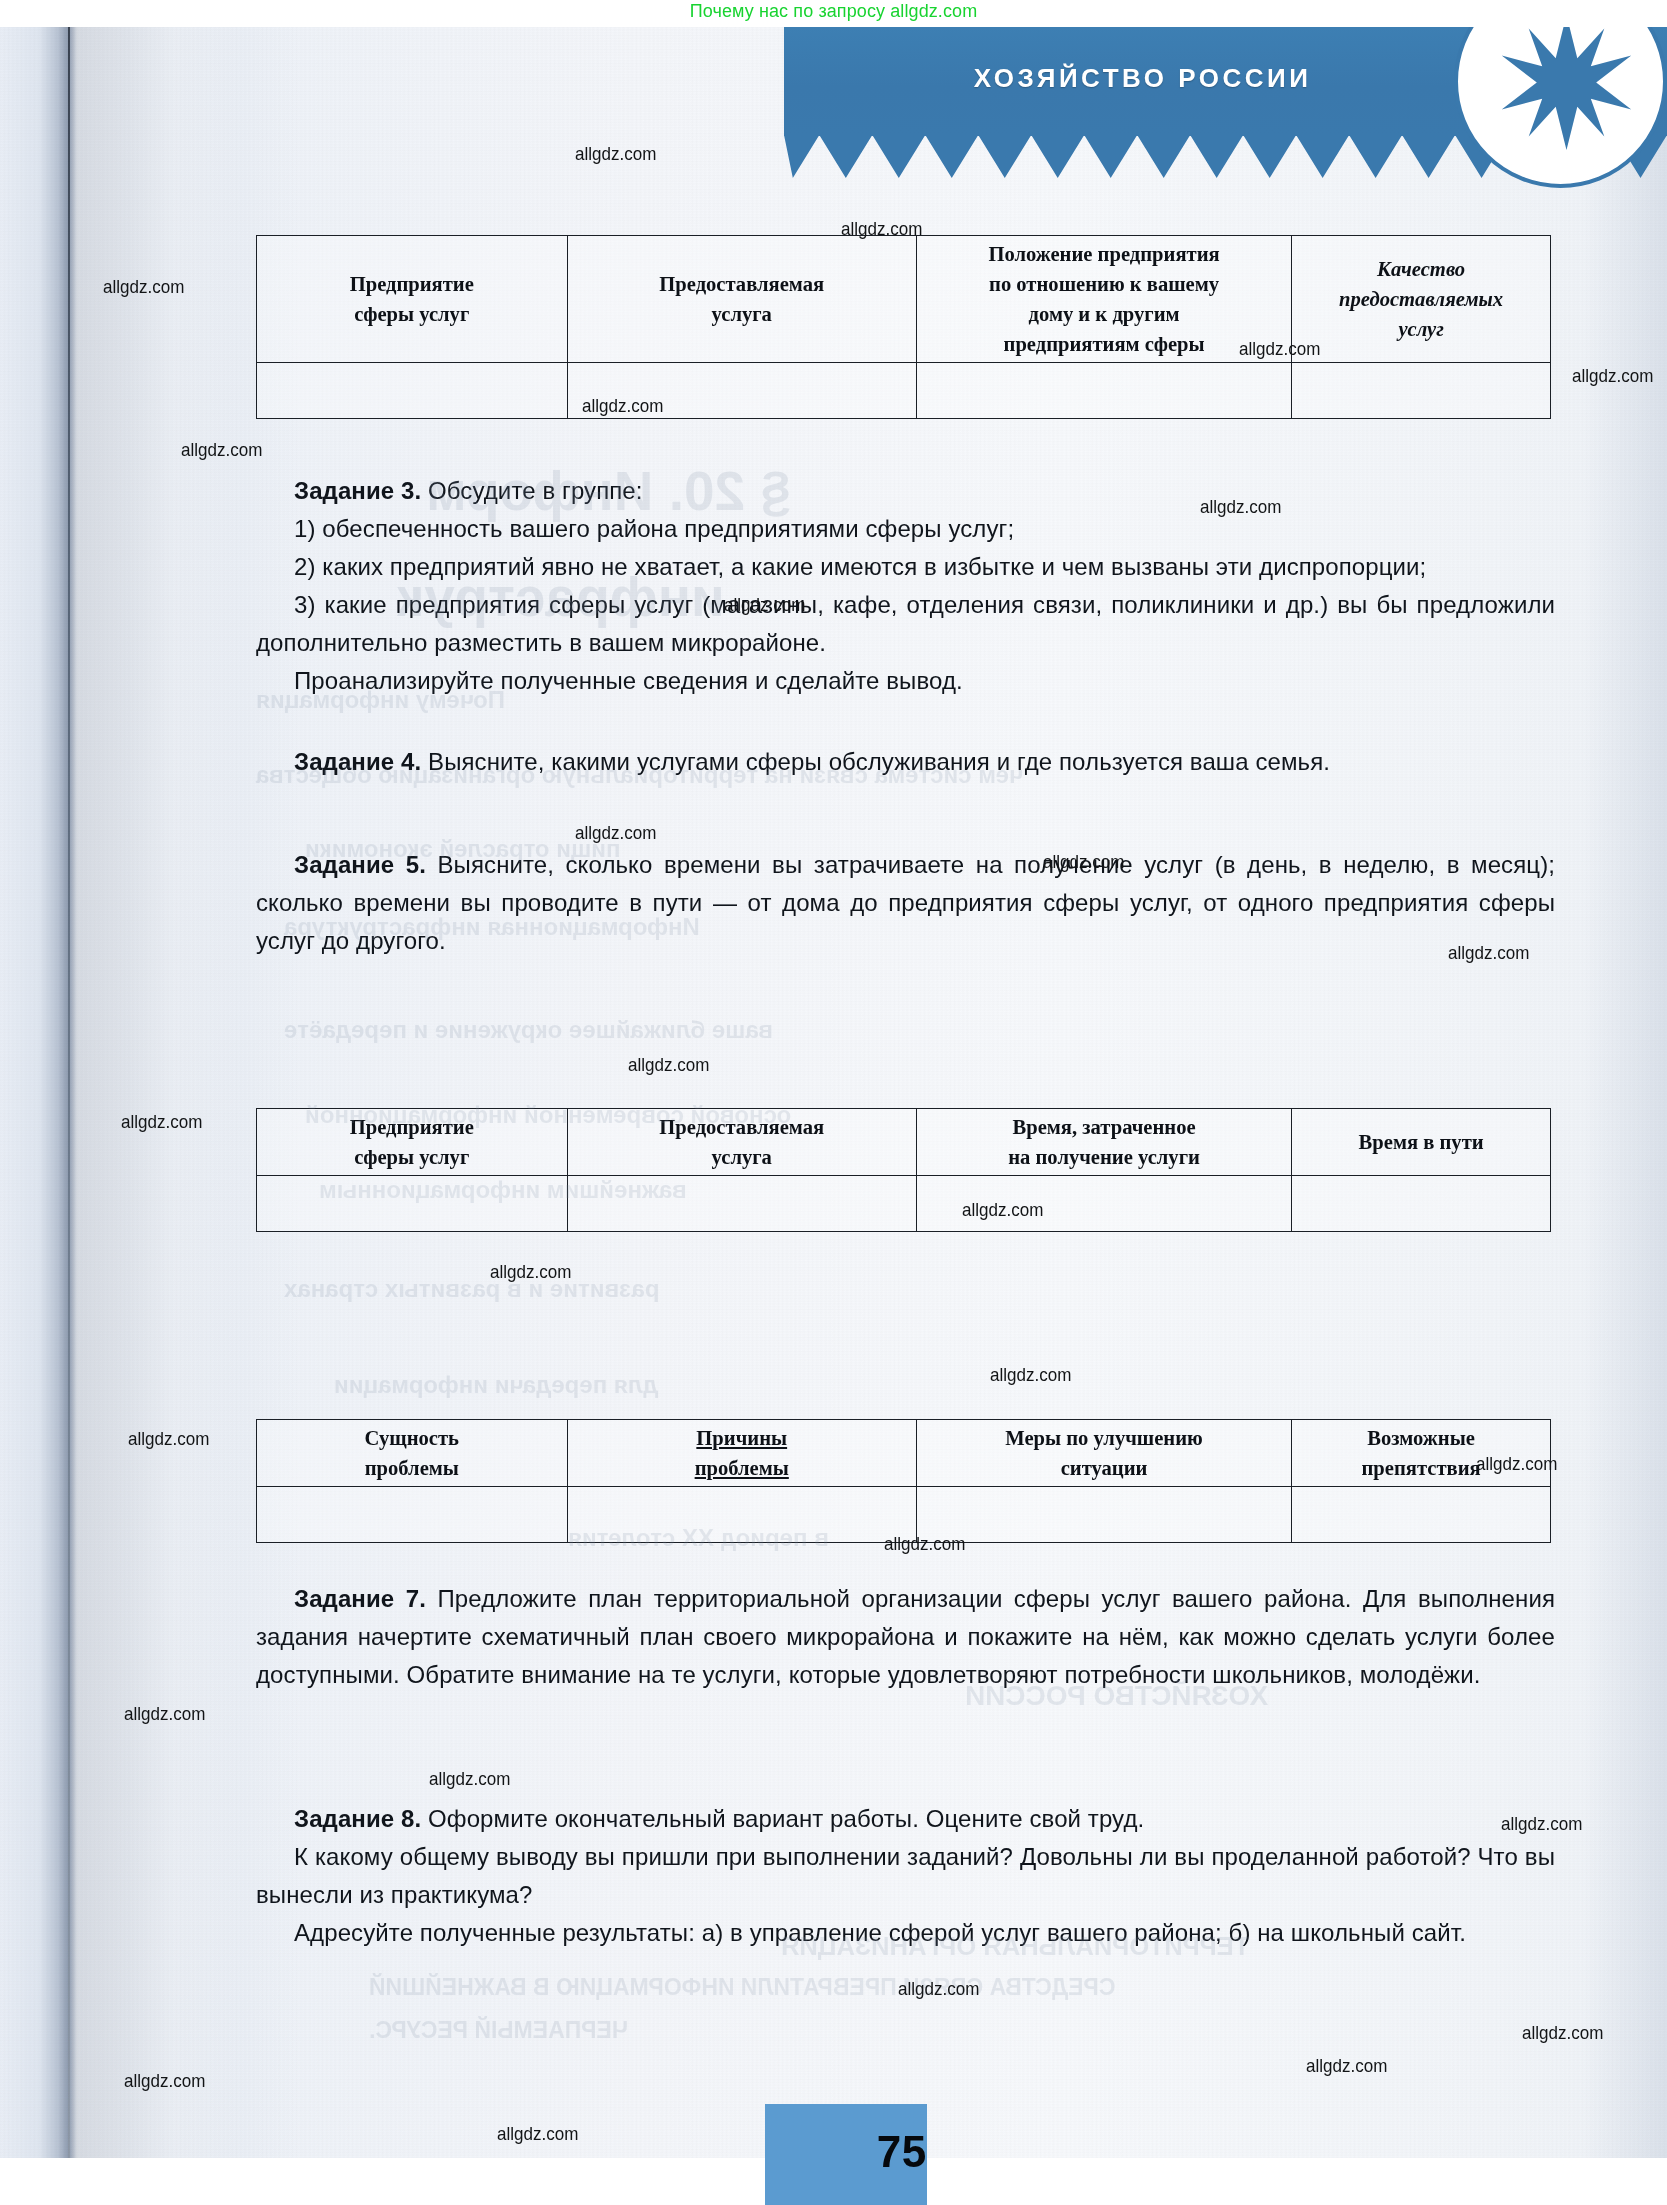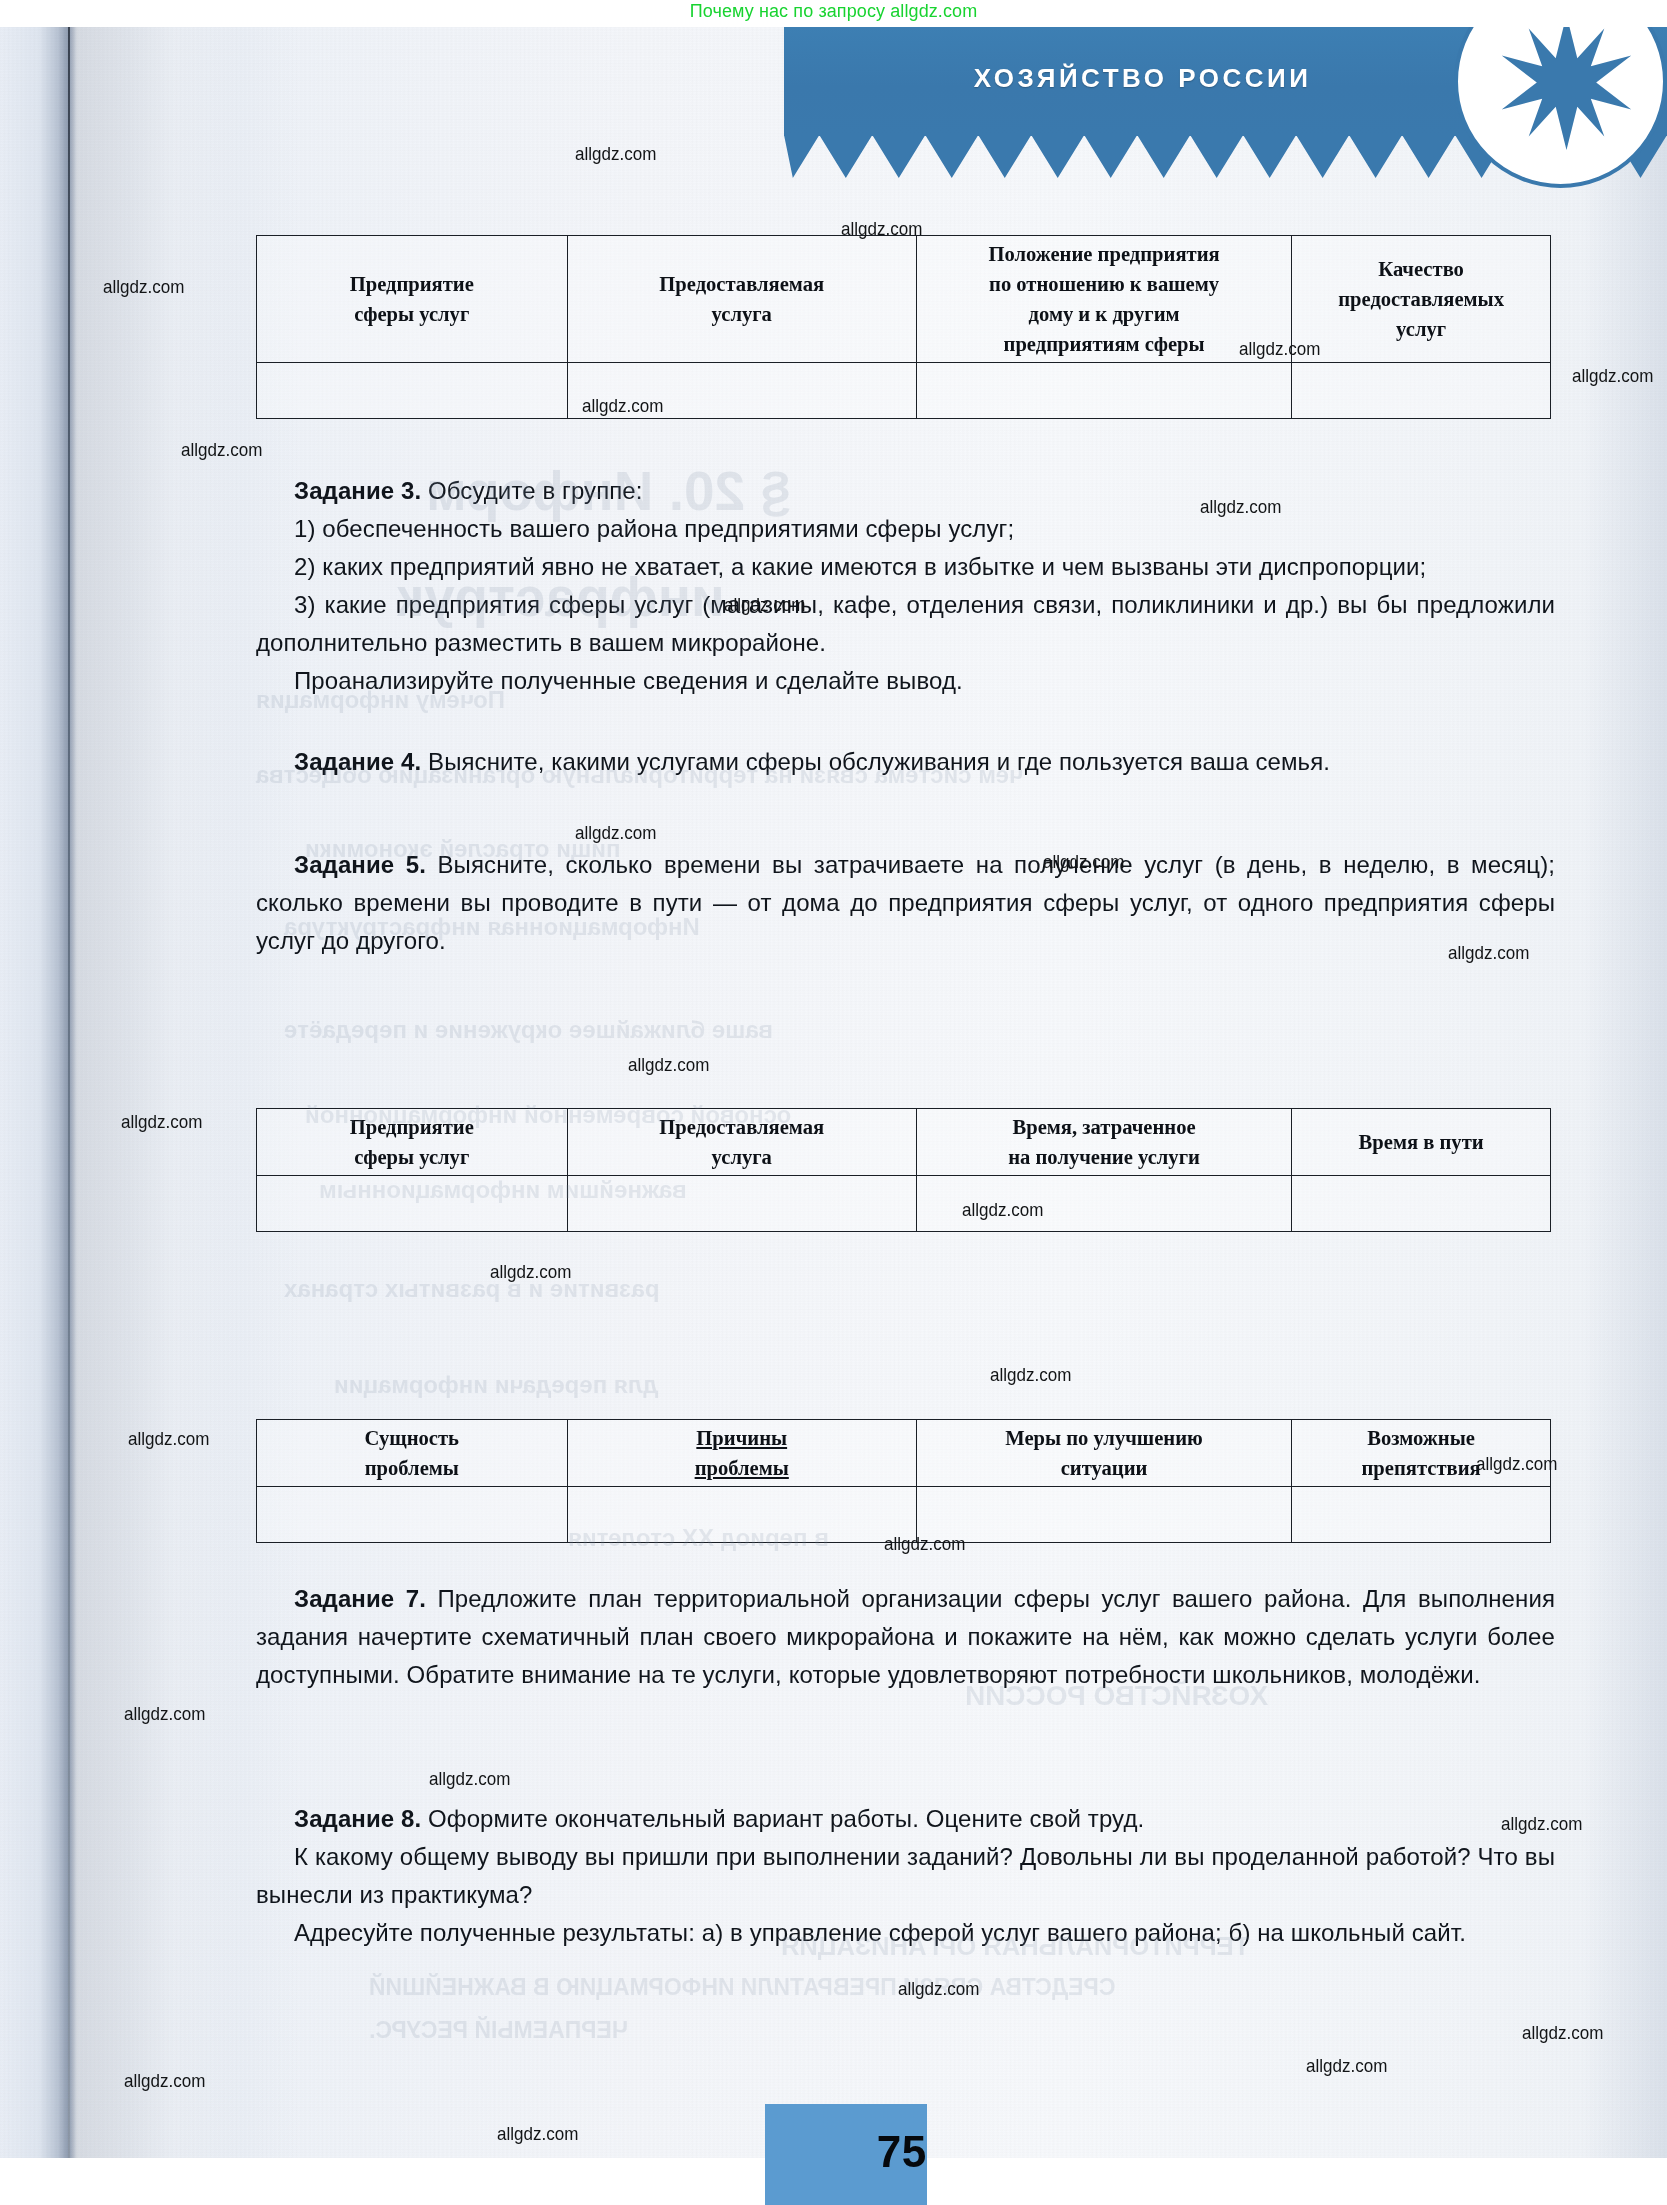--- a/index.html
+++ b/index.html
@@ -227,21 +227,21 @@
       <polygon fill="#3a79ad" points="50,0 58,32 78,10 68,38 98,30 72,50 98,70 68,62 78,90 58,68 50,100 42,68 22,90 32,62 2,70 28,50 2,30 32,38 22,10 42,32"></polygon>
     </svg>
   </div>
 
   <table class="tbl" id="tbl-0" style="top:209px;">
     <thead>
         <tr>
           <th style="width: 24%;">Предприятие<br>сферы услуг</th>
           <th style="width: 27%;">Предоставляемая<br>услуга</th>
           <th style="width: 29%;">Положение предприятия<br>по отношению к вашему<br>дому и к другим<br>предприятиям сферы</th>
-          <th style="width: 20%;">Качество<br>предоставляемых<br>услуг</th>
+          <th style="width: 20%; font-style: italic;">Качество<br>предоставляемых<br>услуг</th>
         </tr>
       </thead>
     <tbody>
         <tr class="empty-row">
           <td>&nbsp;</td>
           <td>&nbsp;</td>
           <td>&nbsp;</td>
           <td>&nbsp;</td>
         </tr>
       </tbody>

